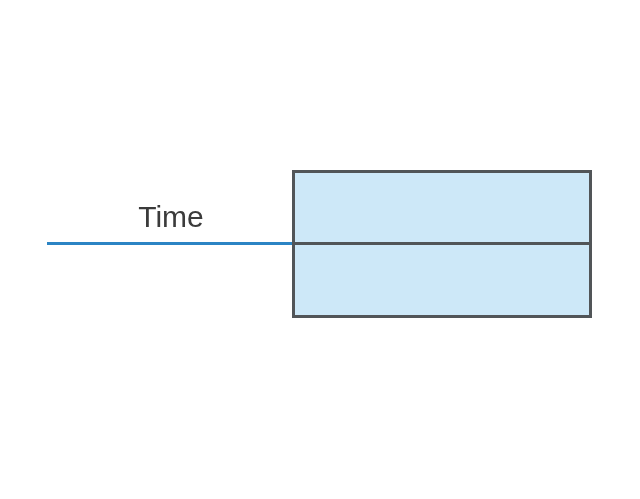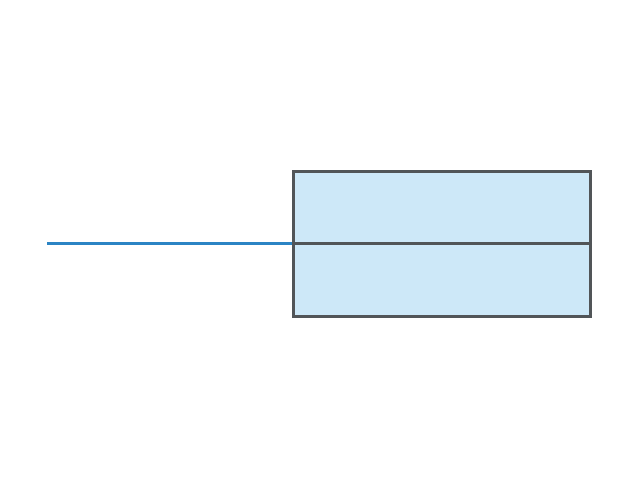--- a/index.html
+++ b/index.html
@@ -52,18 +52,19 @@
     border-bottom: 3px solid var(--box_border, #515558);
   }
   .box-row-bottom {
     flex: 1 1 auto;
   }
 </style>
 </head>
 <body>
 
 <div class="canvas">
+  <div class="time-label">Time</div>
   <div class="time-line"></div>
   <div class="two-row-box">
     <div class="box-row-top"></div>
     <div class="box-row-bottom"></div>
   </div>
 </div>
 
 </body></html>

